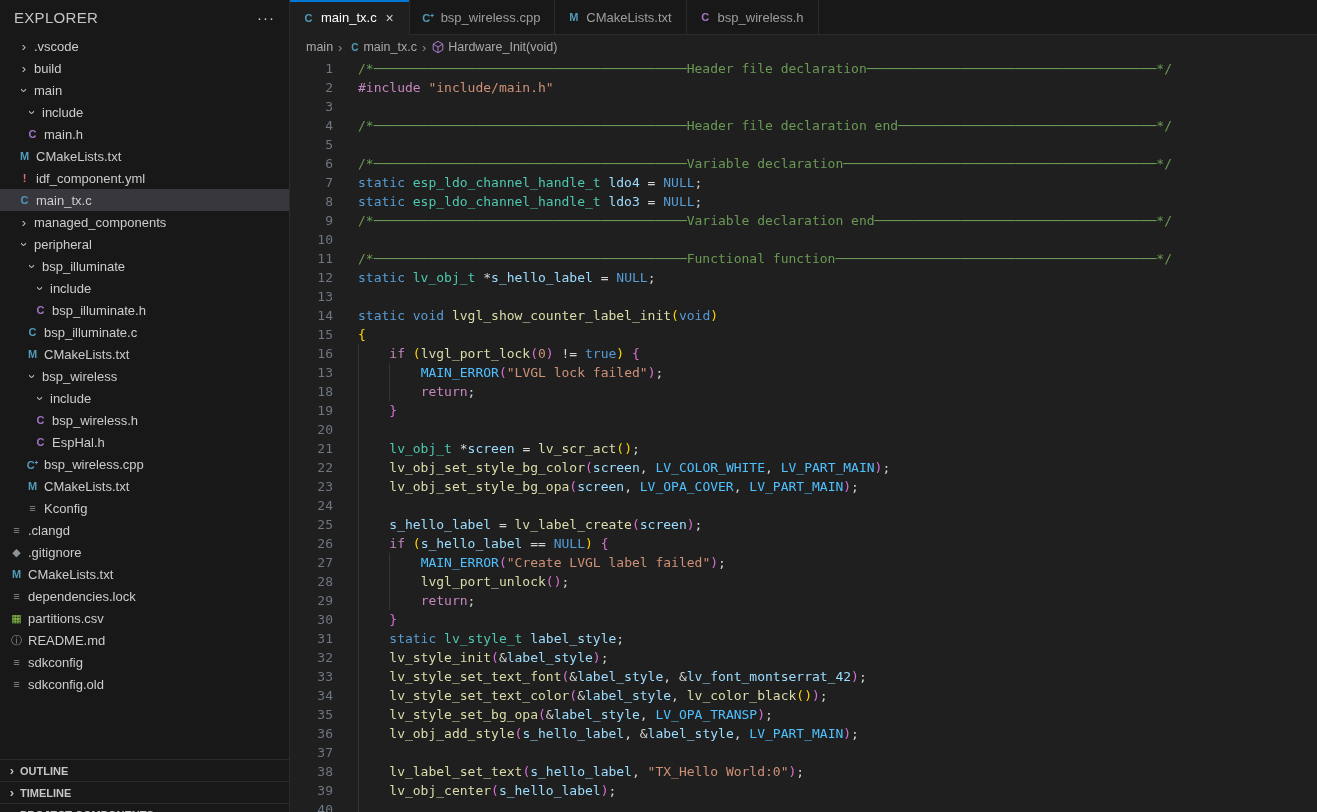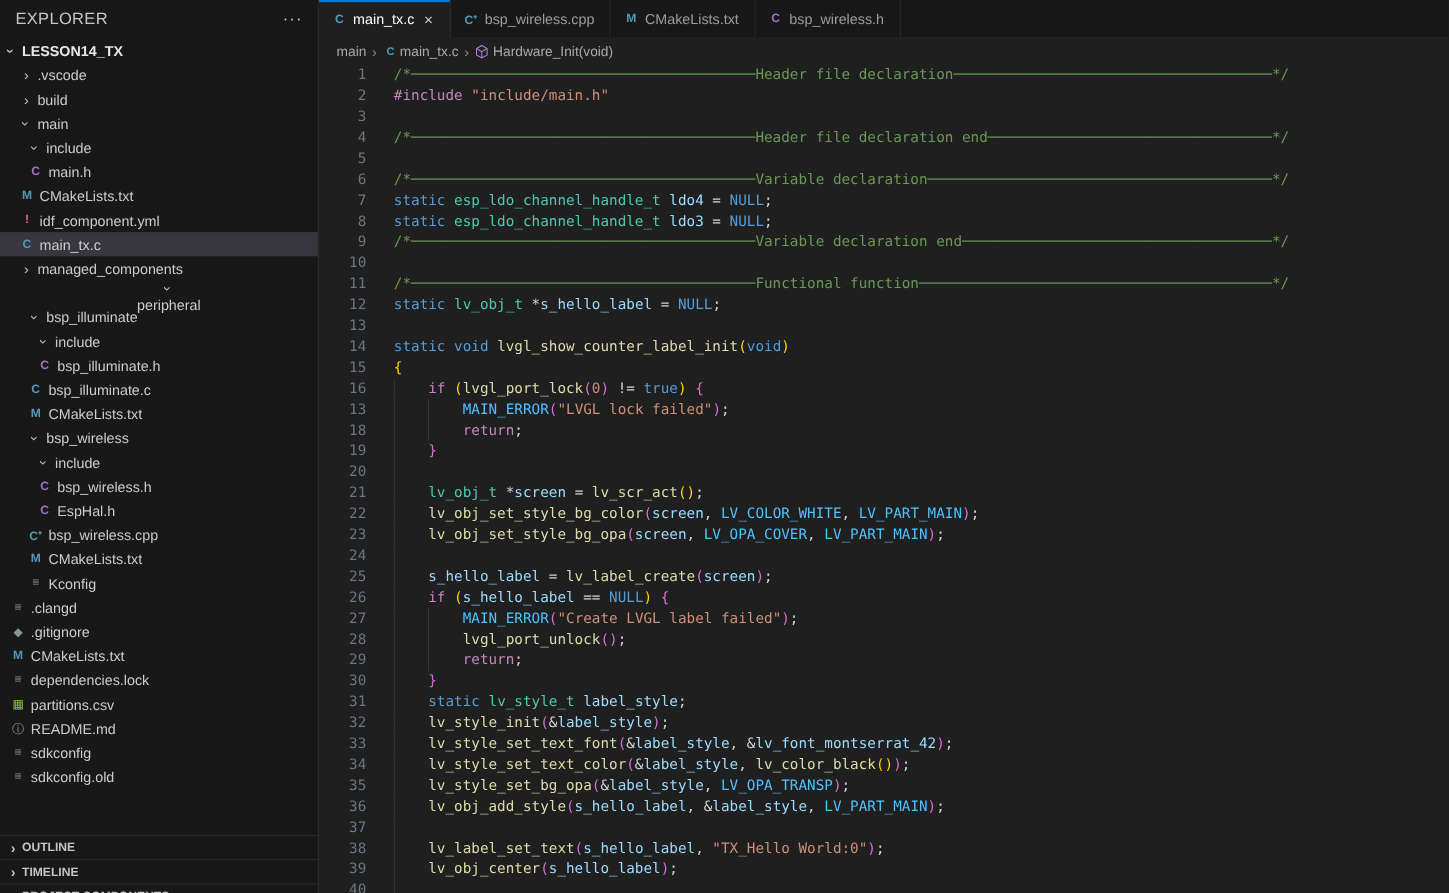--- a/index.html
+++ b/index.html
@@ -68,24 +68,20 @@
 </style>
 </head>
 <body>
 
 <div class="sidebar">
   <div class="sb-header">
     <span class="sb-title">EXPLORER</span>
     <span class="sb-more">···</span>
   </div>
   <div class="tree">
-      <div class="trow root" style="padding-left: 2px;">
-        <span class="chev exp">›</span>
-        <span class="tlab">LESSON14_TX</span>
-      </div>
       <div class="trow" style="padding-left: 16px;">
         <span class="chev ">›</span>
         <span class="tlab">.vscode</span>
       </div>
       <div class="trow" style="padding-left: 16px;">
         <span class="chev ">›</span>
         <span class="tlab">build</span>
       </div>
       <div class="trow" style="padding-left: 16px;">
         <span class="chev exp">›</span>
@@ -108,21 +104,21 @@
         <span class="tlab">idf_component.yml</span>
       </div>
       <div class="trow selected" style="padding-left: 16px;">
         <span class="fic icon-blue">C</span>
         <span class="tlab">main_tx.c</span>
       </div>
       <div class="trow" style="padding-left: 16px;">
         <span class="chev ">›</span>
         <span class="tlab">managed_components</span>
       </div>
-      <div class="trow" style="padding-left: 16px; flex-direction: column;">
+      <div class="trow" style="padding-left: 16px;">
         <span class="chev exp">›</span>
         <span class="tlab">peripheral</span>
       </div>
       <div class="trow" style="padding-left: 24px;">
         <span class="chev exp">›</span>
         <span class="tlab">bsp_illuminate</span>
       </div>
       <div class="trow" style="padding-left: 32px;">
         <span class="chev exp">›</span>
         <span class="tlab">include</span>

